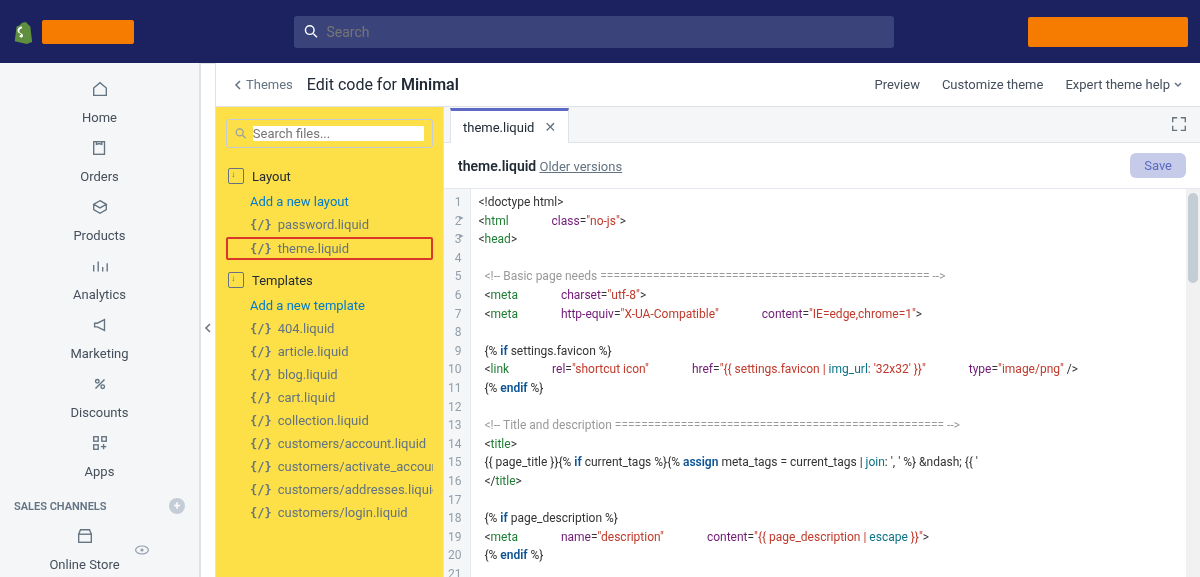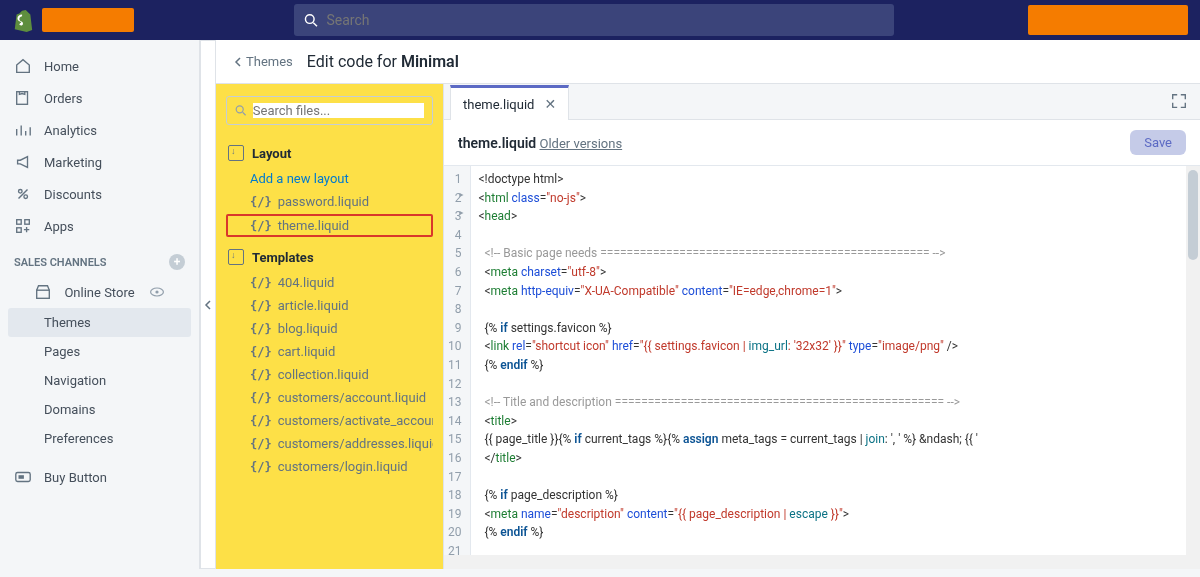--- a/index.html
+++ b/index.html
@@ -1,48 +1,48 @@
 <!DOCTYPE html>
 <html><head>
 <meta charset="utf-8">
 <style>
 * { margin: 0; padding: 0; box-sizing: border-box; font-family: -apple-system, BlinkMacSystemFont, "Segoe UI", Roboto, sans-serif; }
 body { background: #f4f6f8; color: #212b36; font-size: 13px; overflow: hidden; }
-.topbar { background: #1c2260; height: 40px; display: flex; align-items: center; padding: 0 12px; }
+.topbar { background: #1c2260; height: 63px; display: flex; align-items: center; padding: 0 12px; }
 .logo-area { display: flex; align-items: center; gap: 8px; }
 .shopify-logo { width: 22px; height: 24px; }
 .orange-block { background: #f57c00; border-radius: 2px; }
 .orange-block.small { width: 92px; height: 24px; }
 .orange-block.large { width: 160px; height: 30px; }
 .searchbar { flex: 1; max-width: 600px; margin: 0 20px 0 160px; background: #3b447a; border-radius: 3px; height: 32px; display: flex; align-items: center; padding: 0 10px; color: #fff; }
 .searchbar input { background: transparent; border: none; outline: none; color: #fff; font-size: 14px; margin-left: 8px; width: 100%; }
 .topbar-right { margin-left: auto; }
 .main { display: flex; height: calc(100vh - 48px); }
 .left-nav { width: 200px; background: #f4f6f8; border-right: 1px solid #dfe3e8; padding-top: 10px; overflow-y: auto; }
-.nav-item { display: flex; align-items: center; gap: 12px; padding: 7px 14px; color: #454f5b; cursor: pointer; }
+.nav-item { display: flex; align-items: center; gap: 12px; padding: 7px 14px; color: #454f5b; cursor: pointer; flex-direction: column; }
 .nav-item .icon { width: 18px; height: 18px; color: #637381; display: flex; align-items: center; justify-content: center; }
 .nav-item.sub { padding-left: 44px; font-size: 13px; }
 .nav-item.sub.active { background: #e3e8ee; border-radius: 3px; margin: 0 8px; padding-left: 36px; }
 .nav-section-title { padding: 12px 14px 6px; font-size: 11px; font-weight: 600; color: #637381; display: flex; justify-content: space-between; align-items: center; }
 .plus-circle { width: 16px; height: 16px; border-radius: 50%; background: #c4cdd5; color: #fff; display: flex; align-items: center; justify-content: center; font-size: 12px; }
 .eye-icon { width: 16px; height: 16px; color: #919eab; }
 .online-store-row { display: flex; align-items: center; justify-content: center; padding-right: 14px; }
 .collapse-toggle { width: 16px; background: #fff; border: 1px solid #dfe3e8; display: flex; align-items: center; justify-content: center; cursor: pointer; color: #637381; }
 .editor-area { flex: 1; display: flex; flex-direction: column; background: #fff; }
 .editor-header { height: 44px; border-bottom: 1px solid #dfe3e8; display: flex; align-items: center; padding: 0 18px; background: #fff; }
 .back-link { color: #637381; font-size: 13px; display: flex; align-items: center; gap: 4px; cursor: pointer; }
 .edit-title { margin-left: 14px; font-size: 16px; color: #212b36; }
 .edit-title strong { font-weight: 600; }
 .header-actions { margin-left: auto; display: flex; gap: 22px; font-size: 13px; color: #454f5b; }
 .header-actions span { cursor: pointer; display: flex; align-items: center; gap: 4px; }
 .editor-body { flex: 1; display: flex; overflow: hidden; }
 .file-panel { width: 228px; border-right: 1px solid #dfe3e8; padding: 12px 10px; overflow-y: auto; background: #fde047; }
 .file-search { display: flex; align-items: center; gap: 6px; padding: 6px 8px; border: 1px solid #c4cdd5; border-radius: 3px; margin-bottom: 14px; color: #919eab; }
 .file-search input { border: none; outline: none; font-size: 13px; width: 100%; }
-.folder-header { display: flex; align-items: center; gap: 8px; font-weight: 700; color: #212b36; padding: 6px 2px; cursor: pointer; }
+.folder-header { display: flex; align-items: center; gap: 8px; font-weight: 400; color: #212b36; padding: 6px 2px; cursor: pointer; }
 .folder-icon { width: 16px; height: 16px; border: 1.5px solid #637381; border-radius: 2px; position: relative; }
 .folder-icon::after { content: "↓"; font-size: 9px; position: absolute; left: 2px; top: 0px; color: #637381; }
 .add-link { color: #007ace; padding: 4px 2px 4px 24px; cursor: pointer; font-size: 13px; }
 .file-item { display: flex; align-items: center; gap: 6px; padding: 4px 2px 4px 24px; color: #637381; cursor: pointer; font-size: 13px; white-space: nowrap; overflow: hidden; text-overflow: ellipsis; }
 .file-item.highlighted { border: 2px solid #d9372b; border-radius: 2px; margin: 1px 0; padding: 2px 0px 2px 22px; }
 .liquid-icon { font-family: monospace; font-weight: 600; color: #637381; font-size: 12px; }
 .code-panel { flex: 1; display: flex; flex-direction: column; overflow: hidden; position: relative; }
 .tab-bar { height: 36px; background: #f4f6f8; border-bottom: 1px solid #dfe3e8; display: flex; align-items: flex-end; padding: 0 6px; position: relative; }
 .tab { background: #fff; border: 1px solid #dfe3e8; border-bottom: none; padding: 8px 12px; font-size: 13px; display: flex; align-items: center; gap: 10px; border-top: 3px solid #5c6ac4; margin-bottom: -1px; }
 .tab-close { color: #637381; cursor: pointer; font-size: 14px; }
@@ -53,21 +53,21 @@
 .save-btn { background: #c5cbe8; color: #5c6ac4; padding: 5px 14px; border-radius: 6px; font-size: 13px; cursor: pointer; border: none; }
 .code-area { flex: 1; display: flex; overflow: auto; font-family: "Menlo", "Consolas", monospace; font-size: 12px; line-height: 1.55; position: relative; }
 .gutter { background: #f4f6f8; color: #919eab; text-align: right; padding: 4px 8px 4px 4px; user-select: none; border-right: 1px solid #e3e8ee; }
 .gutter div { height: 18.6px; }
 .gutter .fold { position: relative; }
 .gutter .fold::after { content: "▸"; position: absolute; right: -2px; font-size: 8px; color: #919eab; }
 .code-lines { padding: 4px 0 4px 8px; white-space: pre; color: #333; }
 .code-lines div { height: 18.6px; }
 .c-comm { color: #999; }
 .c-tag { color: #1e7e34; text-align: right; }
-.c-attr { color: #1d4ed8; }
+.c-attr { color: #701a75; margin-left: 40px; }
 .c-str { color: #c0392b; }
 .c-kw { color: #0b5394; font-weight: 600; }
 .c-var { color: #0b7285; }
 .scrollbar-v { position: absolute; right: 0; top: 0; bottom: 0; width: 14px; background: #f1f1f1; }
 .scrollbar-v::after { content: ""; position: absolute; right: 2px; top: 4px; width: 10px; height: 90px; background: #c4cdd5; border-radius: 5px; }
 .scrollbar-h { position: absolute; left: 0; right: 14px; bottom: 0; height: 14px; background: #f1f1f1; }
 svg { display: block; }
 </style>
 </head>
 <body>
@@ -105,20 +105,28 @@
           <span>Home</span>
         </div>
         <div class="nav-item">
           <span class="icon">
             <svg width="18" height="18" viewBox="0 0 20 20">
               <rect x="3" y="3" width="12" height="14" stroke="#637381" stroke-width="1.5" fill="none"></rect>
               <path d="M6 3v3l3-1 3 1V3" stroke="#637381" stroke-width="1.5" fill="none"></path>
             </svg>
           </span>
           <span>Orders</span>
+        </div>
+        <div class="nav-item">
+          <span class="icon">
+            <svg width="18" height="18" viewBox="0 0 20 20">
+              <path d="M10 3l7 4-7 4-7-4z M3 7v6l7 4 7-4V7" stroke="#637381" stroke-width="1.5" fill="none"></path>
+            </svg>
+          </span>
+          <span>Products</span>
         </div>
         <div class="nav-item">
           <span class="icon">
             <svg width="18" height="18" viewBox="0 0 20 20">
               <path d="M3 16V9M8 16V5M13 16v-5M18 16V7" stroke="#637381" stroke-width="1.5"></path>
             </svg>
           </span>
           <span>Analytics</span>
         </div>
         <div class="nav-item">
@@ -199,20 +207,30 @@
     <div class="editor-header">
       <span class="back-link">
         <svg width="8" height="10" viewBox="0 0 8 10">
             <path d="M6 1 L2 5 L6 9" stroke="#637381" stroke-width="1.5" fill="none"></path>
           </svg>
         <span>Themes</span>
       </span>
       <span class="edit-title">
         <span>Edit code for </span><strong>Minimal</strong>
       </span>
+      <div class="header-actions">
+        <span>Preview</span>
+        <span>Customize theme</span>
+        <span>
+          <span>Expert theme help</span>
+          <svg width="8" height="6" viewBox="0 0 8 6">
+              <path d="M1 1 L4 4 L7 1" stroke="#637381" stroke-width="1.5" fill="none"></path>
+            </svg>
+        </span>
+      </div>
     </div>
 
     <div class="editor-body">
       <div class="file-panel">
         <div class="file-search">
           <svg width="13" height="13" viewBox="0 0 20 20">
               <circle cx="8" cy="8" r="6" stroke="#919eab" stroke-width="2" fill="none"></circle>
               <line x1="13" y1="13" x2="18" y2="18" stroke="#919eab" stroke-width="2"></line>
             </svg>
           <input placeholder="Search files..." style="">
@@ -225,20 +243,21 @@
         <div class="add-link">Add a new layout</div>
         <div id="layout-files">
             <div class="file-item"><span class="liquid-icon">{/}</span> password.liquid</div>
             <div class="file-item highlighted"><span class="liquid-icon">{/}</span> theme.liquid</div>
           </div>
 
         <div class="folder-header" style="margin-top:6px;">
           <span class="folder-icon"></span>
           <span>Templates</span>
         </div>
+        <div class="add-link">Add a new template</div>
         <div id="template-files">
             <div class="file-item"><span class="liquid-icon">{/}</span> 404.liquid</div>
             <div class="file-item"><span class="liquid-icon">{/}</span> article.liquid</div>
             <div class="file-item"><span class="liquid-icon">{/}</span> blog.liquid</div>
             <div class="file-item"><span class="liquid-icon">{/}</span> cart.liquid</div>
             <div class="file-item"><span class="liquid-icon">{/}</span> collection.liquid</div>
             <div class="file-item"><span class="liquid-icon">{/}</span> customers/account.liquid</div>
             <div class="file-item"><span class="liquid-icon">{/}</span> customers/activate_account.li</div>
             <div class="file-item"><span class="liquid-icon">{/}</span> customers/addresses.liquid</div>
             <div class="file-item"><span class="liquid-icon">{/}</span> customers/login.liquid</div>

